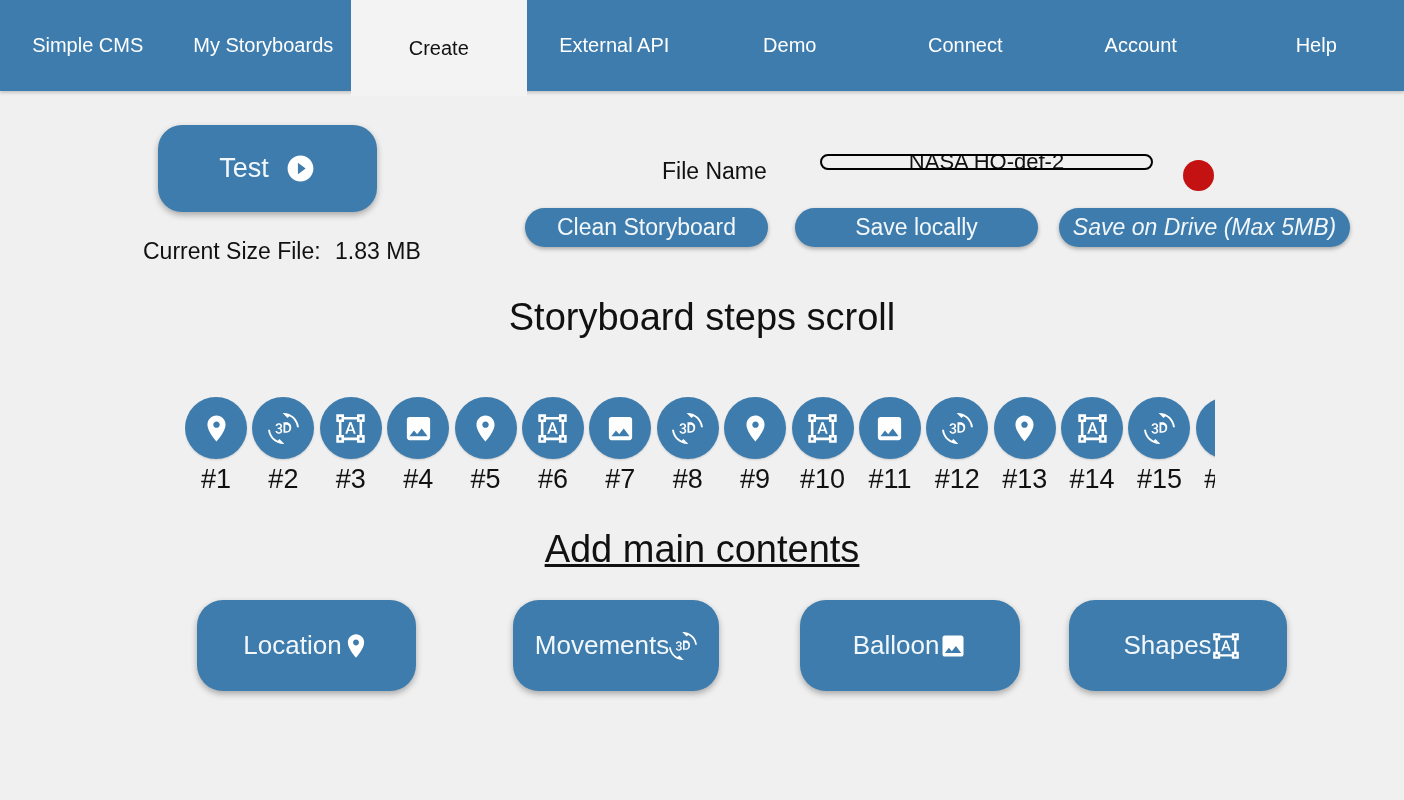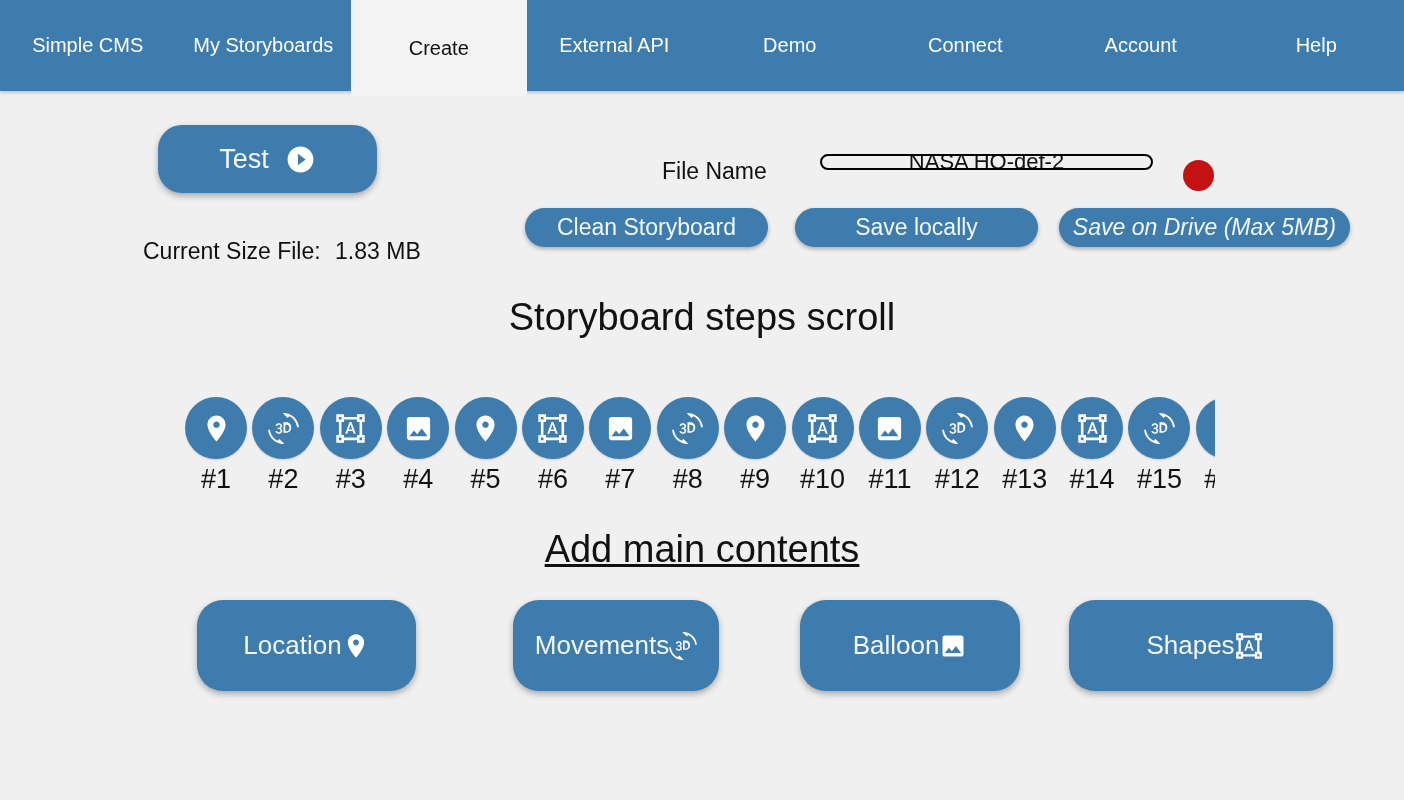--- a/index.html
+++ b/index.html
@@ -34,21 +34,21 @@
     font-family:inherit;
   }
   .nav-item.active{
     background:var(--tab-bg);
     color:var(--ink);
     height:96px;
     z-index:6;
   }
   
   .test-btn{
-    position:absolute;left:158px;top:125px;width:219px;height:68px;
+    position:absolute;left:158px;top:125px;width:219px;height:87px;
     background:var(--accent);border:none;border-radius:24px;
     box-shadow:0 3px 6px rgba(0,0,0,0.3);
     display:flex;align-items:center;justify-content:center;gap:16px;
     color:var(--btn-text);font-size:27px;cursor:pointer;font-family:inherit;
   }
   .test-btn svg{width:31px;height:31px;fill:#ffffff;}
   .size-line{
     position:absolute;left:143px;top:238px;width:300px;
     font-size:23px;color:var(--ink);white-space:nowrap;
   }
@@ -101,21 +101,21 @@
     position:absolute;top:600px;height:91px;
     background:var(--accent);border:none;border-radius:26px;
     box-shadow:0 3px 6px rgba(0,0,0,0.3);
     color:var(--btn-text);font-size:26px;cursor:pointer;font-family:inherit;
     display:flex;align-items:center;justify-content:center;gap:0;white-space:nowrap;
   }
   .content-btn .btn-icon{width:28px;height:28px;fill:#ffffff;}
   .content-btn:nth-child(1){left:197px;width:219px;}
   .content-btn:nth-child(2){left:513px;width:206px;}
   .content-btn:nth-child(3){left:800px;width:220px;}
-  .content-btn:nth-child(4){left:1069px;width:264px;padding-left:7px;}
+  .content-btn:nth-child(4){left:1069px;width:218px;padding-left:7px;}
   .defs{position:absolute;width:0;height:0;overflow:hidden;}
 </style>
 </head>
 <body>
 
 <svg class="defs" aria-hidden="true">
   <symbol id="i-pin" viewBox="0 0 24 24">
     <path d="M12 2C8.13 2 5 5.13 5 9c0 5.25 7 13 7 13s7-7.75 7-13c0-3.87-3.13-7-7-7zm0 9.5c-1.38 0-2.5-1.12-2.5-2.5s1.12-2.5 2.5-2.5 2.5 1.12 2.5 2.5-1.12 2.5-2.5 2.5z"></path>
   </symbol>
   <symbol id="i-image" viewBox="0 0 24 24">

